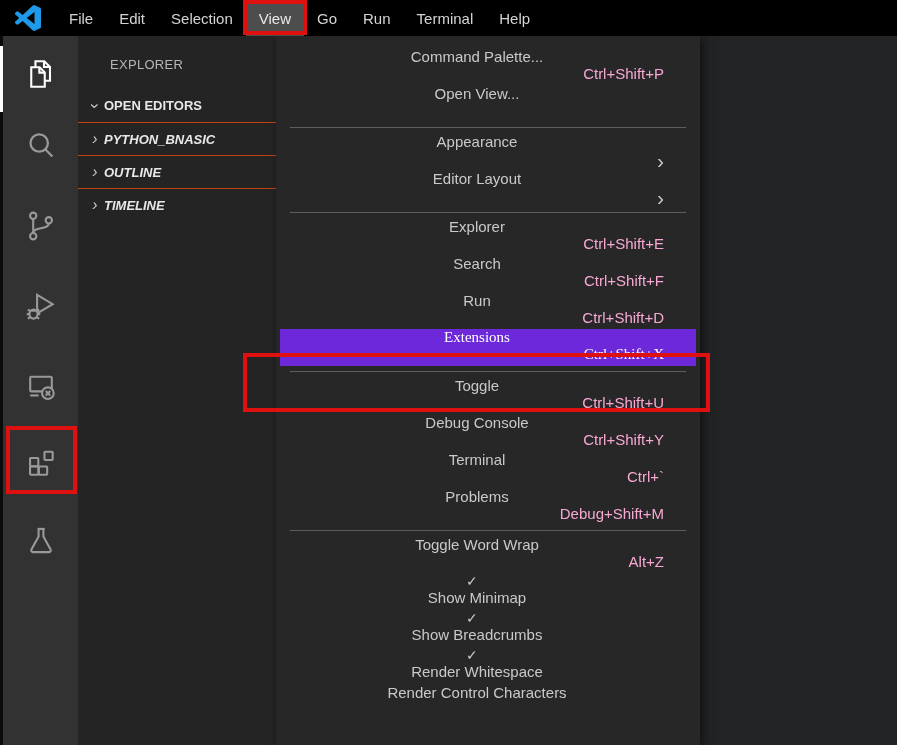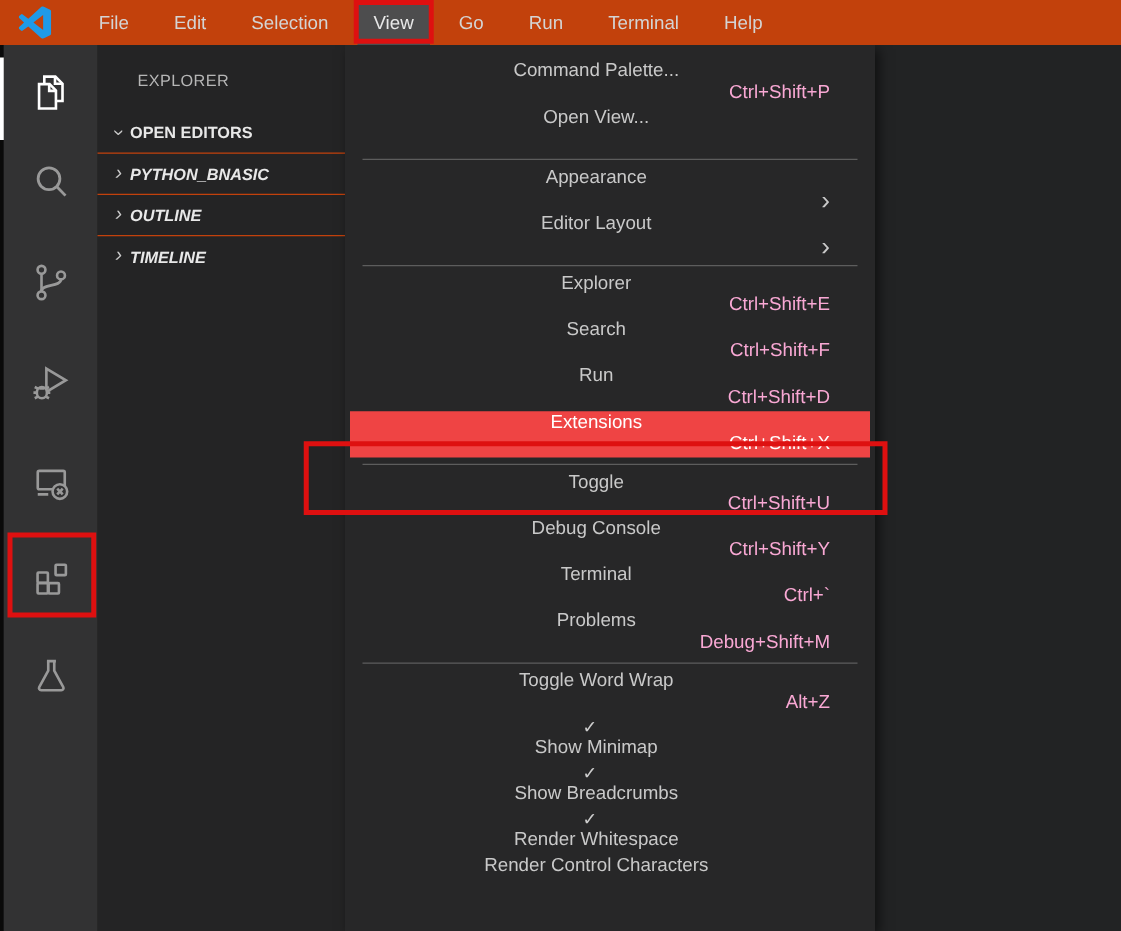--- a/index.html
+++ b/index.html
@@ -9,21 +9,21 @@
     position:relative;
     font-family:"Liberation Sans", sans-serif;
     background:#222324;
     color:#cccccc;
     -webkit-font-smoothing:antialiased;
   }
 
   
   .menubar {
     position:absolute; left:0; top:0; width:897px; height:36px;
-    background:#c2410c; display:flex; align-items:stretch; z-index:30;gap:10px;
+    background:#000000; display:flex; align-items:stretch; z-index:30;
   }
   .logo-slot { width:56px; display:flex; align-items:center; justify-content:center; }
   .menubar-item {
     position:relative; display:flex; align-items:center;
     padding:0 13px; font-size:15px; color:#d4d4d4; cursor:default;
   }
   .menubar-item.active { background:#4d4d4e; color:#e8e8e8; }
 
   
   .edge-strip { position:absolute; left:0; top:36px; width:3px; height:709px; background:#0a0a0a; z-index:5;}
@@ -60,22 +60,23 @@
   }
   .menu-item {
     height:37px; display:flex; align-items:center;
     padding:0 36px 0 14px; font-size:15px; color:#c9c9c9;flex-direction:column;
   }
   .mi-check { width:22px; font-size:14px; color:#cccccc; }
   .mi-label { white-space:nowrap; }
   .mi-shortcut { margin-left:auto; white-space:nowrap; color:#f9a8d4; }
   .mi-sub { margin-left:auto; font-size:21px; line-height:1; color:#c9c9c9; font-weight:normal; }
   .menu-item.highlighted {
-    background:#ef4444; color:#ffffff; margin:0 4px;
+    background:#6d28d9; color:#ffffff; margin:0 4px;
     padding:0 32px 0 10px;
+    font-family:Liberation Serif, serif;
   }
   .menu-item.highlighted .mi-shortcut { color:#ffffff; }
   .menu-sep { height:1px; background:#5d5d5d; margin:5px 14px; }
 
   
   .anno { position:absolute; border:4px solid #de1010; z-index:40; pointer-events:none; }
   .anno-view { left:-3px; right:-3px; top:0; bottom:1px; border-width:4px; position:absolute; }
   .anno-ext-menu { left:243px; top:353px; width:467px; height:59px; }
   .anno-ext-icon { left:6px; top:426px; width:71px; height:68px; }
 </style>

